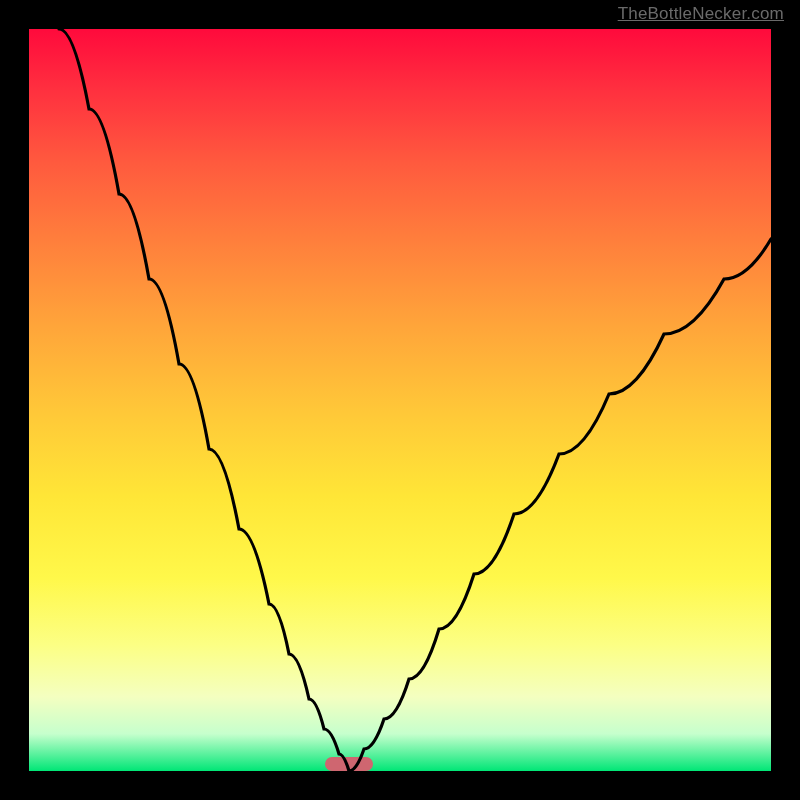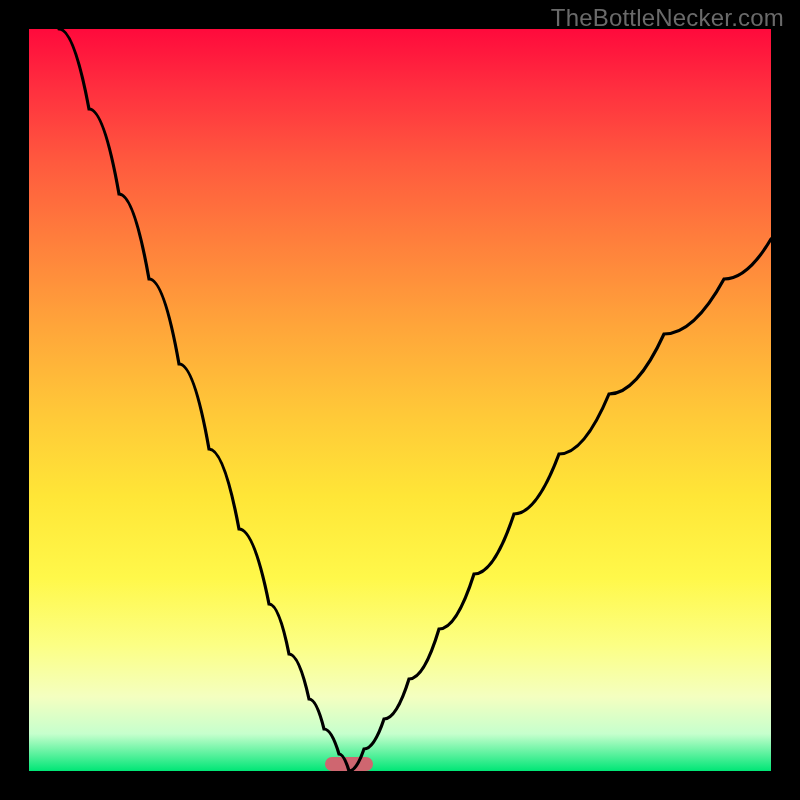--- a/index.html
+++ b/index.html
@@ -30,23 +30,24 @@
       #f4ffc0 90%,
       #c6ffcd 95%,
       #00e676 100%
     );
   }
   .watermark {
     position: absolute;
     top: 4px;
     right: 16px;
     color: #6a6a6a;
-    font-size: 24px;
+    font-size: 17px;
     letter-spacing: 0.2px;
     font-weight: 500;
+    text-decoration: underline;
   }
   .marker {
     position: absolute;
     width: 48px;
     height: 14px;
     border-radius: 7px;
     background: #cf6670;
     left: 325px;
     top: 757px;
   }

